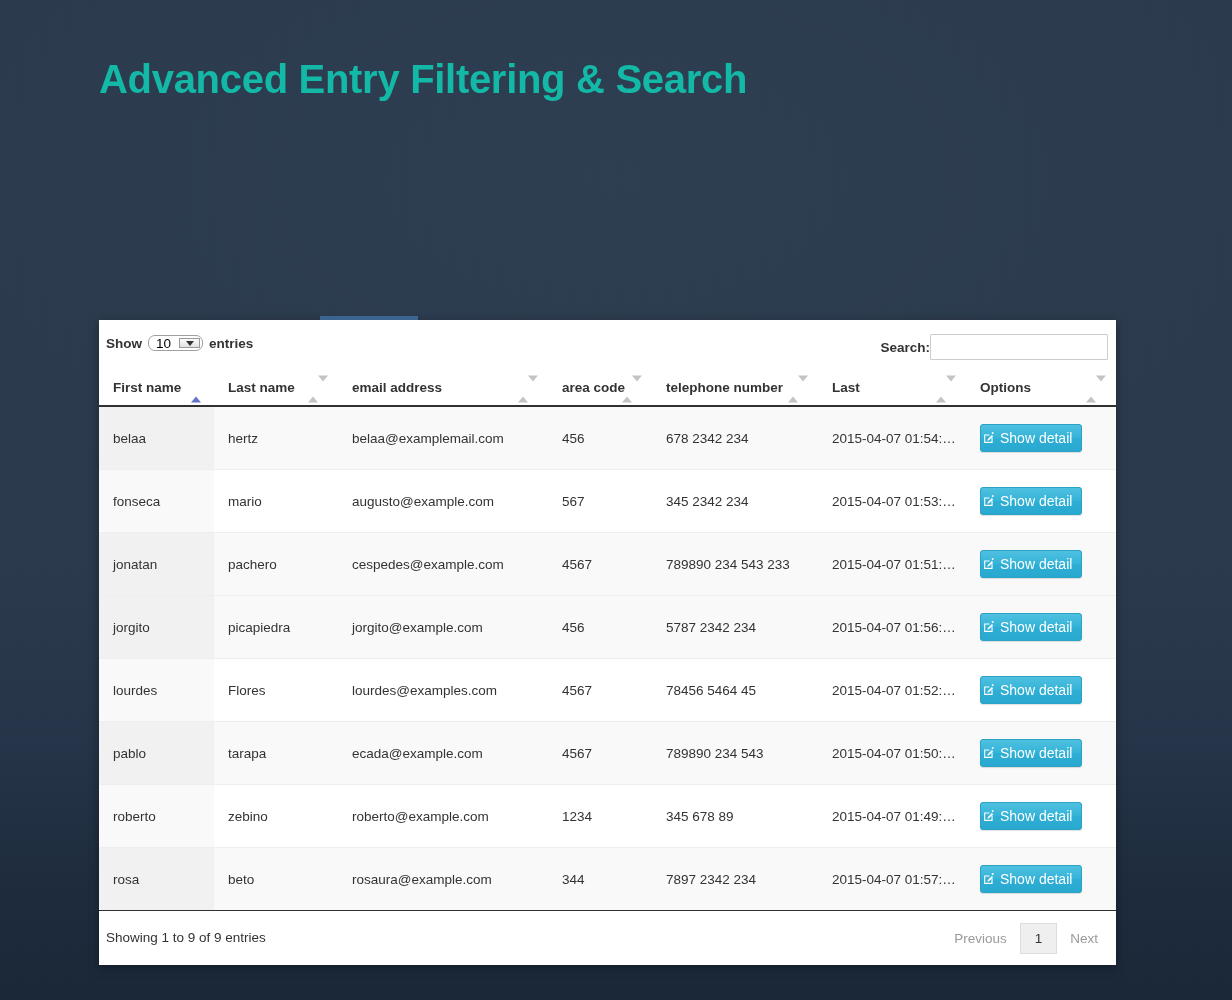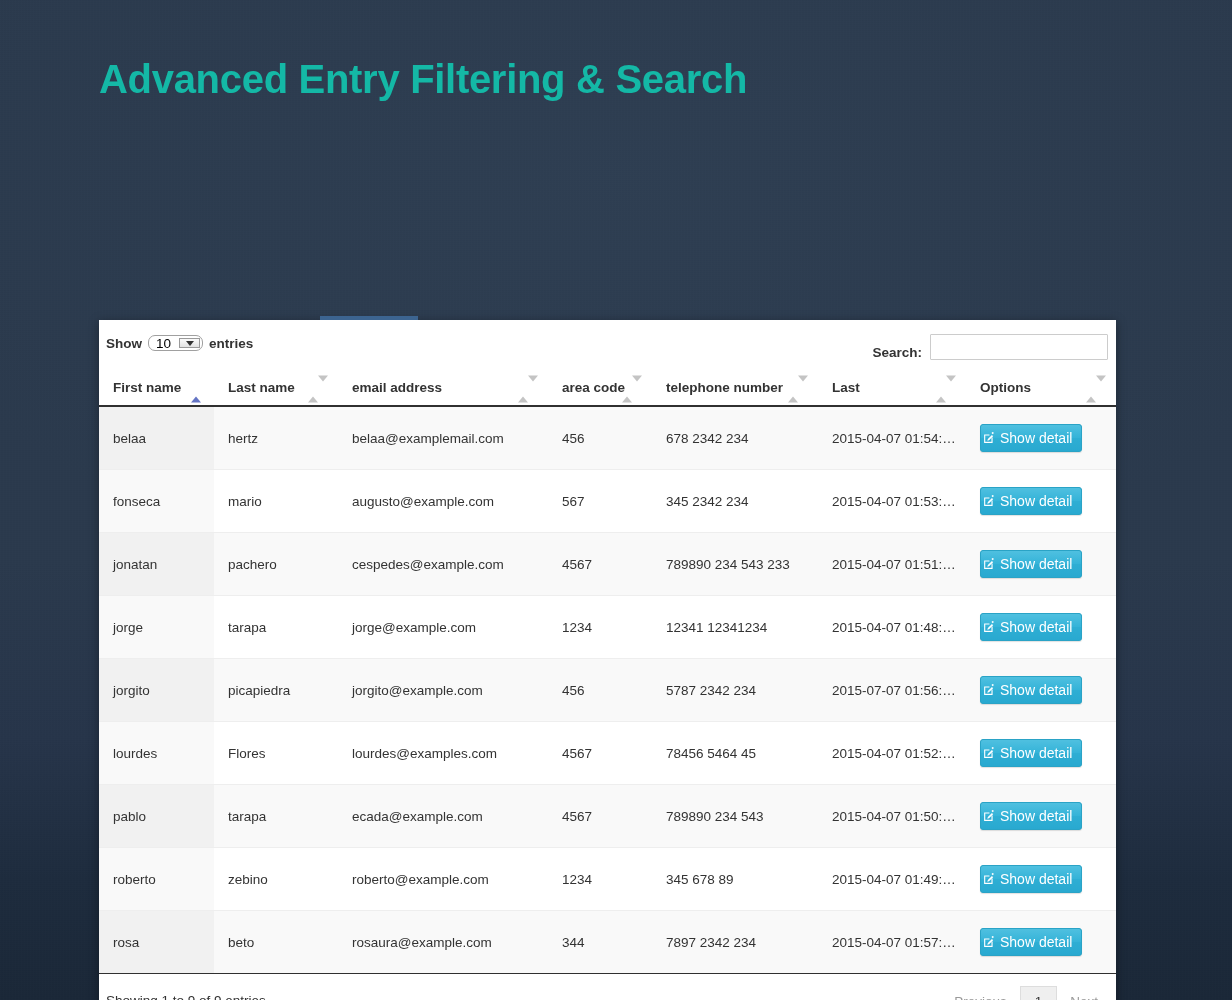--- a/index.html
+++ b/index.html
@@ -116,21 +116,21 @@
     border-right: 4px solid transparent;
     border-top: 5px solid #333;
   }
 
   .dt-filter {
     position: absolute;
     right: 8px; top: 14px;
     font-size: 13.5px;
     font-weight: bold;
     color: #333;
-    display: flex; align-items: flex-end; gap: 8px;
+    display: flex; align-items: center; gap: 0;
   }
   .dt-filter input {
     width: 178px; height: 26px;
     border: 1px solid #cccccc;
     background: #fff;
     font-family: "Liberation Sans", sans-serif;
     font-size: 13px;
     padding: 2px 6px;
     border-radius: 1px;
     outline: none;
@@ -379,45 +379,27 @@
                   <span>
                     <svg width="12" height="12" viewBox="0 0 16 16" aria-hidden="true">
                       <path d="M1.5 3.2h7.1v1.5H3v8.3h8.3V7.4h1.5v7.1H1.5z" fill="#ffffff"></path>
                       <path d="M14.6 1.2 12.9 3l-1.6-1.6L13 -0.2z" fill="#ffffff"></path>
                       <path d="M11.9 3.9 6.5 9.3l-.8 2.4 2.4-.8 5.4-5.4z" fill="#ffffff"></path>
                     </svg>
                   </span>
                   <span>Show detail</span>
                 </button></td>
             </tr>
-            <tr class="even">
-              <td class="col-sorted">jorge</td>
-              <td>tarapa</td>
-              <td>jorge@example.com</td>
-              <td>1234</td>
-              <td>12341 12341234</td>
-              <td>2015-04-07 01:48:45</td>
-              <td class="cell-options"><button class="btn-detail">
-                  <span>
-                    <svg width="12" height="12" viewBox="0 0 16 16" aria-hidden="true">
-                      <path d="M1.5 3.2h7.1v1.5H3v8.3h8.3V7.4h1.5v7.1H1.5z" fill="#ffffff"></path>
-                      <path d="M14.6 1.2 12.9 3l-1.6-1.6L13 -0.2z" fill="#ffffff"></path>
-                      <path d="M11.9 3.9 6.5 9.3l-.8 2.4 2.4-.8 5.4-5.4z" fill="#ffffff"></path>
-                    </svg>
-                  </span>
-                  <span>Show detail</span>
-                </button></td>
-            </tr>
             <tr class="odd">
               <td class="col-sorted">jorgito</td>
               <td>picapiedra</td>
               <td>jorgito@example.com</td>
               <td>456</td>
               <td>5787 2342 234</td>
-              <td>2015-07-07 01:56:16</td>
+              <td>2015-04-07 01:56:16</td>
               <td class="cell-options"><button class="btn-detail">
                   <span>
                     <svg width="12" height="12" viewBox="0 0 16 16" aria-hidden="true">
                       <path d="M1.5 3.2h7.1v1.5H3v8.3h8.3V7.4h1.5v7.1H1.5z" fill="#ffffff"></path>
                       <path d="M14.6 1.2 12.9 3l-1.6-1.6L13 -0.2z" fill="#ffffff"></path>
                       <path d="M11.9 3.9 6.5 9.3l-.8 2.4 2.4-.8 5.4-5.4z" fill="#ffffff"></path>
                     </svg>
                   </span>
                   <span>Show detail</span>
                 </button></td>

